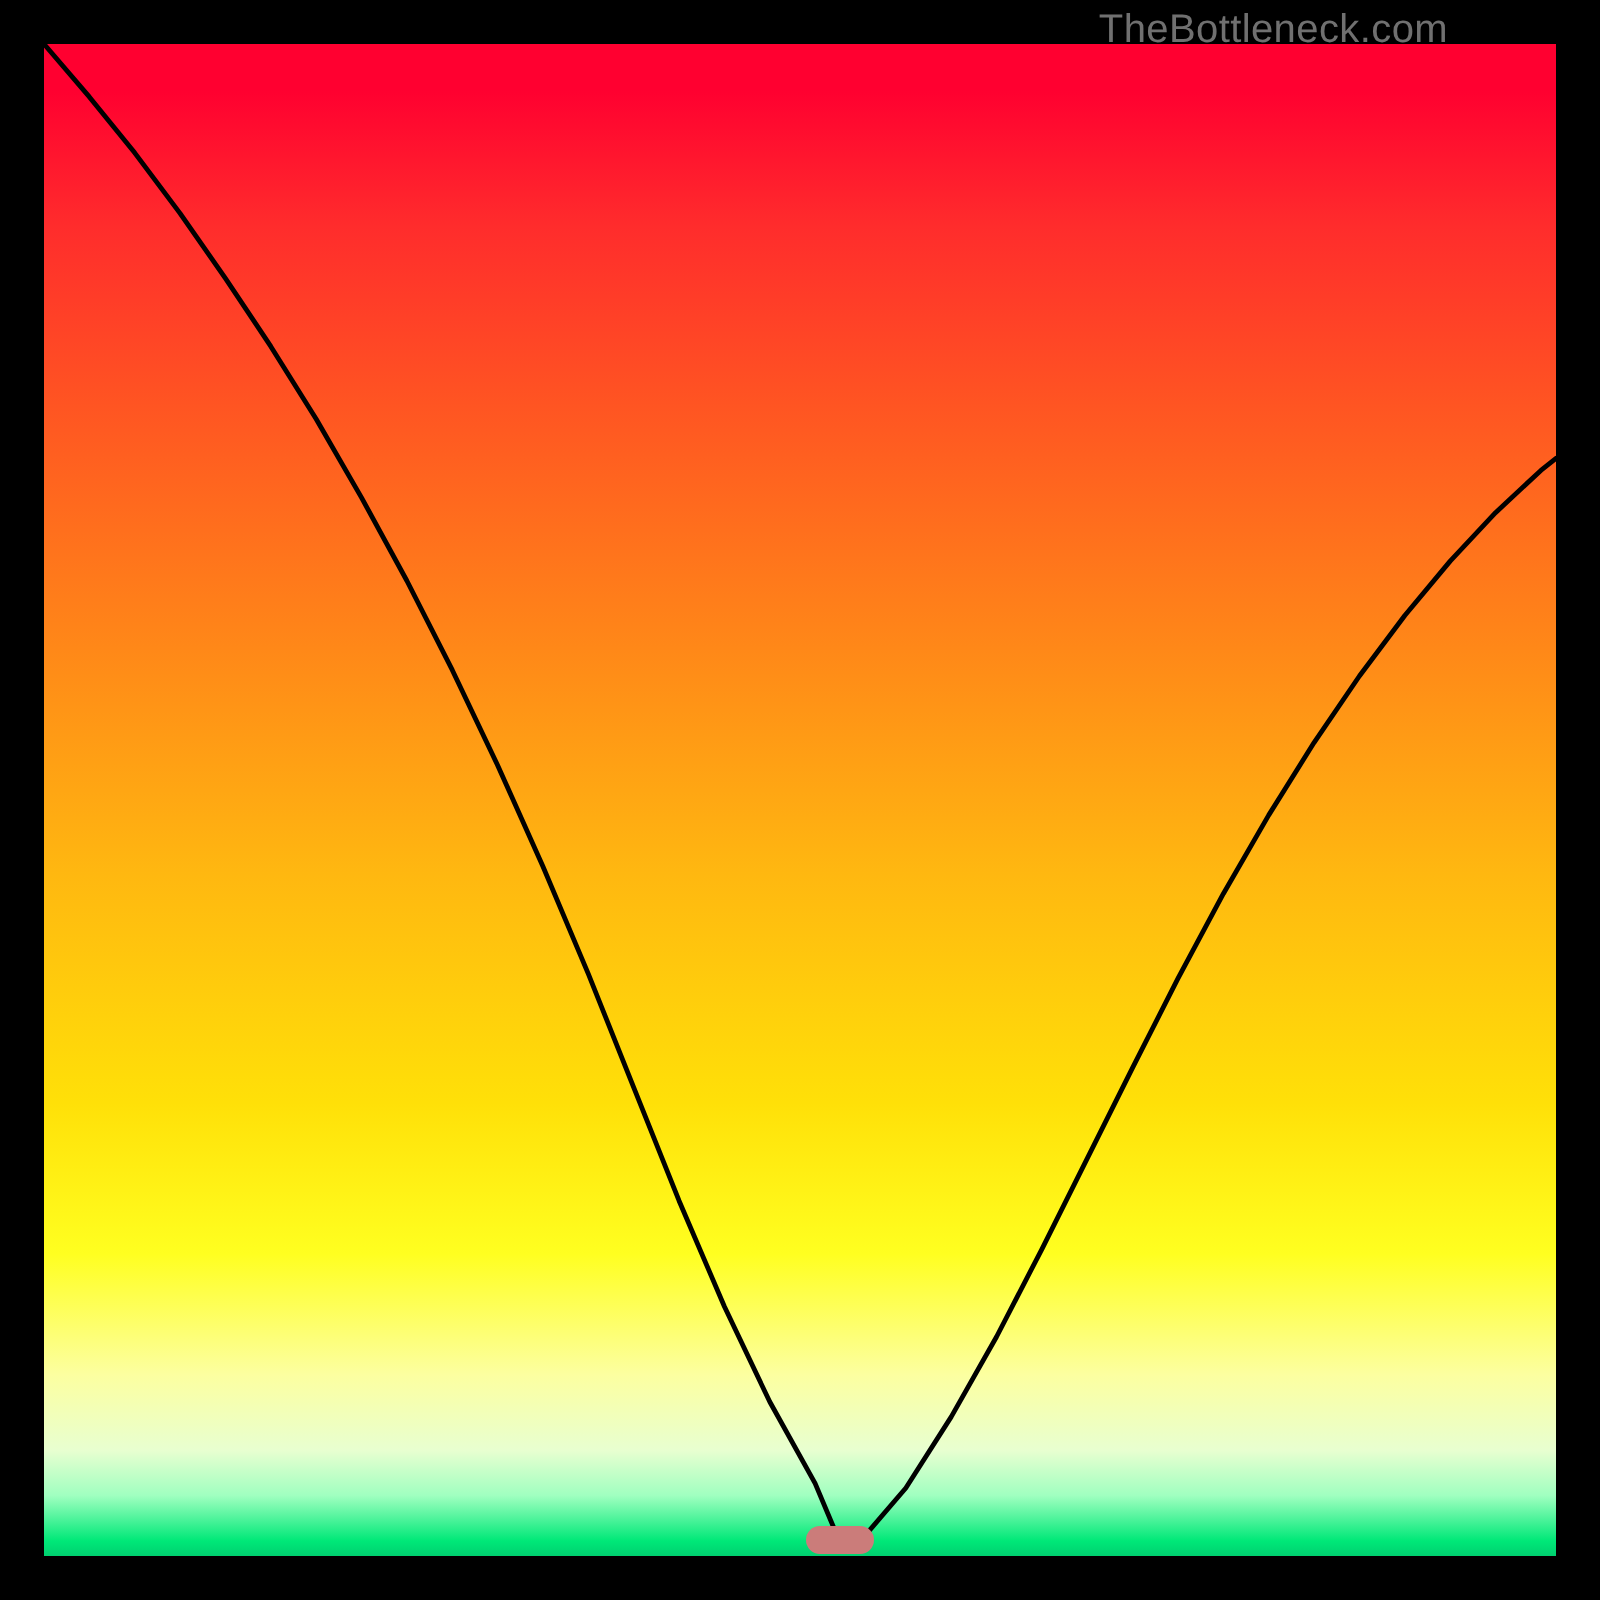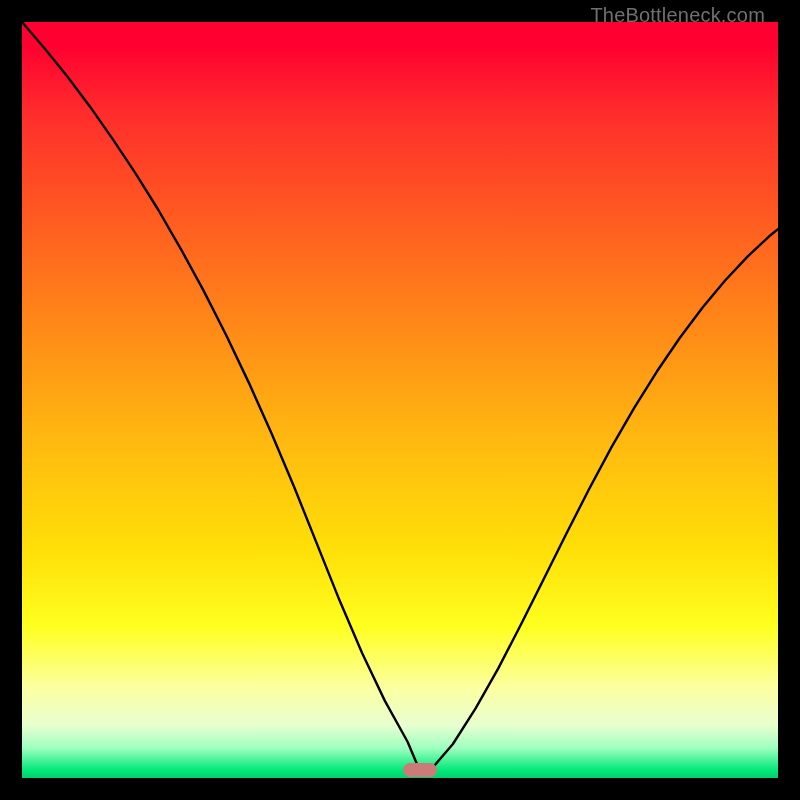--- a/index.html
+++ b/index.html
@@ -9,21 +9,20 @@
     height: 800px;
     overflow: hidden;
     background: #000;
     font-family: Arial, Helvetica, sans-serif;
   }
   .canvas {
     position: relative;
     width: 732px;
     height: 800px;
     background: #000;
-    padding-left: 41px;
   }
   .plot-area {
     position: absolute;
     left: 22px;
     top: 22px;
     width: 756px;
     height: 756px;
     background: linear-gradient(
       to bottom,
       #ff0030 0%,

